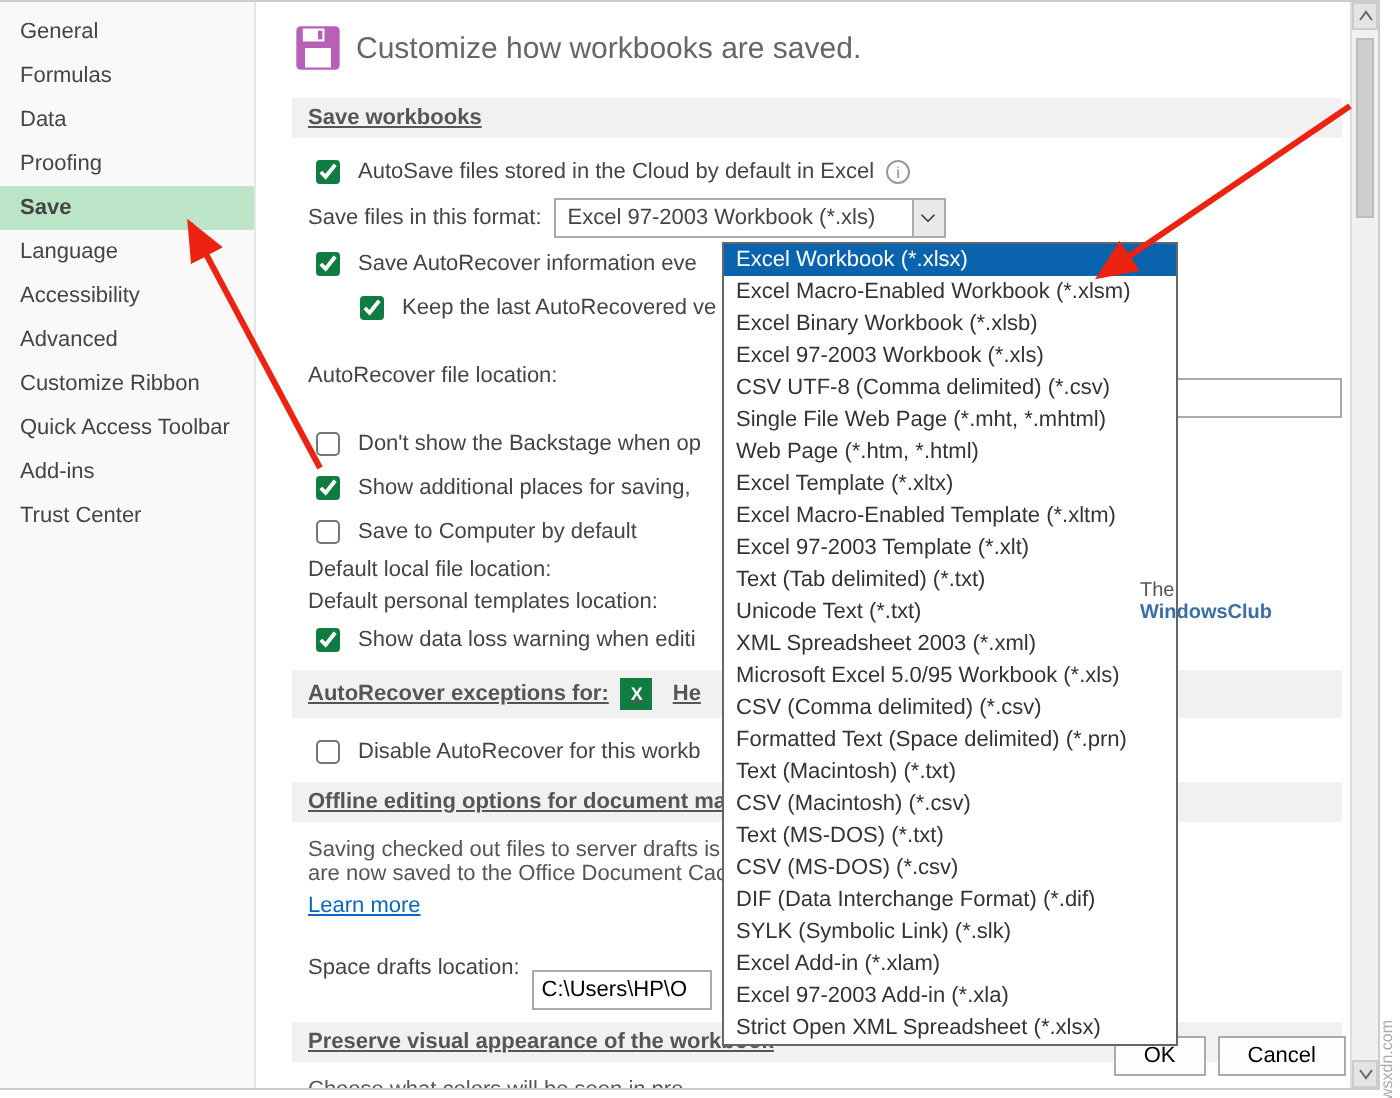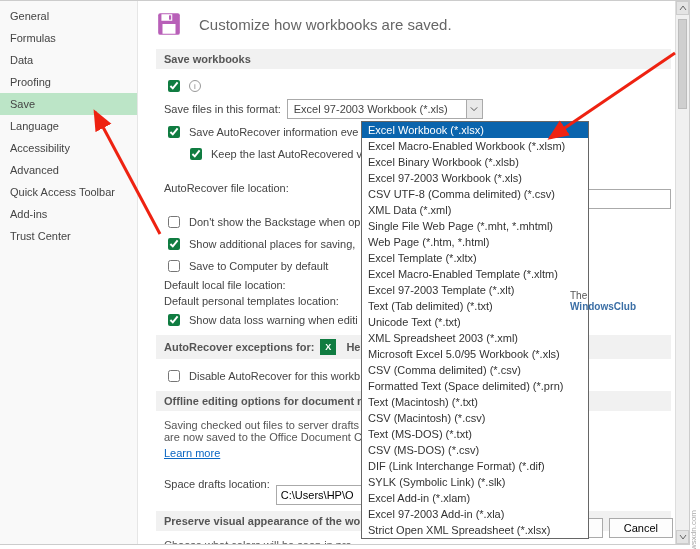--- a/index.html
+++ b/index.html
@@ -1,25 +1,25 @@
 <!DOCTYPE html>
 <html><head>
 <meta charset="utf-8">
 <style>
   * { box-sizing: border-box; font-family: "Segoe UI", Arial, sans-serif; }
   body { margin: 0; width: 700px; height: 549px; background: #fff; overflow: hidden; position: relative; font-size: 11px; color: #333; }
   .dialog { display: flex; width: 690px; height: 545px; border: 1px solid #ccc; border-left: none; position: relative; }
-  .sidebar { width: 138px; background: #f9f9f9; border-right: 1px solid #e6e6e6; padding-top: 4px; }
+  .sidebar { width: 128px; background: #f9f9f9; border-right: 1px solid #e6e6e6; padding-top: 4px; }
   .sidebar-item { padding: 5px 10px; font-size: 11px; color: #444; cursor: pointer; }
-  .sidebar-item.active { background: #bce5c7; }
+  .sidebar-item.active { background: #bce5c7; font-weight: bold; }
   .content { flex: 1; position: relative; overflow: hidden; padding: 10px 18px 40px 18px; }
-  .header-row { display: flex; align-items: center; gap: 17px; margin-bottom: 12px; }
+  .header-row { display: flex; align-items: center; gap: 6px; margin-bottom: 12px; }
   .save-icon { width: 26px; height: 26px; }
   .header-title { font-size: 15px; color: #666; }
-  .section-hdr { background: #f1f1f1; padding: 4px 8px; font-weight: bold; font-size: 11px; color: #555; margin: 6px 0 8px 0; }
+  .section-hdr { background: #f1f1f1; padding: 4px 8px; font-weight: bold; font-size: 11px; color: #555; margin: 6px 0 8px 0; text-decoration: underline; }
   .row { display: flex; align-items: center; gap: 6px; margin: 4px 0 4px 8px; font-size: 11px; color: #444; }
   .row.indent { margin-left: 30px; }
   .row input[type=checkbox] { accent-color: #107c41; width: 12px; height: 12px; }
   .info-icon { display:inline-block; width:12px;height:12px;border:1px solid #999;border-radius:50%; font-size:8px;line-height:11px;text-align:center;color:#888;}
   .combo { border:1px solid #aaa; height:20px; display:flex; align-items:center; padding:0 16px 0 6px; position:relative; background:#fff; min-width:180px; font-size:11px;}
   .combo .chev { position:absolute; right:0; top:0; width:16px;height:100%; background:#e9e9e9; border-left:1px solid #aaa; display:flex;align-items:center;justify-content:center;}
   .combo .chev svg{width:8px;height:8px;}
   .textfield { border:1px solid #aaa;height:20px;padding:0 4px;font-size:11px;background:#fff; flex:1;margin-top:22px;}
   .link { color:#0a66c2; text-decoration:underline; cursor:pointer;}
   .para { font-size:11px; color:#555; margin:4px 0 2px 8px; max-width:400px;}
@@ -47,20 +47,21 @@
 
   <div class="sidebar">
     <div class="sidebar-item">General</div>
     <div class="sidebar-item">Formulas</div>
     <div class="sidebar-item">Data</div>
     <div class="sidebar-item">Proofing</div>
     <div class="sidebar-item active">Save</div>
     <div class="sidebar-item">Language</div>
     <div class="sidebar-item">Accessibility</div>
     <div class="sidebar-item">Advanced</div>
+    <div class="sidebar-item">Customize Ribbon</div>
     <div class="sidebar-item">Quick Access Toolbar</div>
     <div class="sidebar-item">Add-ins</div>
     <div class="sidebar-item">Trust Center</div>
   </div>
 
   <div class="content">
 
     <div class="header-row">
       <span class="save-icon">
         <svg viewBox="0 0 24 24">
@@ -70,20 +71,21 @@
             <rect x="12" y="4" width="2" height="4" fill="#b85fb8"></rect>
           </svg>
       </span>
       <span class="header-title">Customize how workbooks are saved.</span>
     </div>
 
     <div class="section-hdr">Save workbooks</div>
 
     <div class="row">
       <input type="checkbox" checked="" style="">
+      <span>AutoSave files stored in the Cloud by default in Excel</span>
       <span class="info-icon">i</span>
     </div>
 
     <div class="row">
       <span>Save files in this format:</span>
       <div class="combo" style="min-width:196px">
         <span>Excel 97-2003 Workbook (*.xls)</span>
         <span class="chev">
             <svg viewBox="0 0 10 10">
               <path d="M1 3 L5 7 L9 3" stroke="#333" fill="none"></path>
@@ -174,37 +176,36 @@
     </div>
   </div>
 </div>
 
 <div class="dropdown" id="dd">
     <div class="dd-item sel">Excel Workbook (*.xlsx)</div>
     <div class="dd-item">Excel Macro-Enabled Workbook (*.xlsm)</div>
     <div class="dd-item">Excel Binary Workbook (*.xlsb)</div>
     <div class="dd-item">Excel 97-2003 Workbook (*.xls)</div>
     <div class="dd-item">CSV UTF-8 (Comma delimited) (*.csv)</div>
-    <div class="dd-item">XML Data (*.xml)</div>
     <div class="dd-item">Single File Web Page (*.mht, *.mhtml)</div>
     <div class="dd-item">Web Page (*.htm, *.html)</div>
     <div class="dd-item">Excel Template (*.xltx)</div>
     <div class="dd-item">Excel Macro-Enabled Template (*.xltm)</div>
     <div class="dd-item">Excel 97-2003 Template (*.xlt)</div>
     <div class="dd-item">Text (Tab delimited) (*.txt)</div>
     <div class="dd-item">Unicode Text (*.txt)</div>
     <div class="dd-item">XML Spreadsheet 2003 (*.xml)</div>
     <div class="dd-item">Microsoft Excel 5.0/95 Workbook (*.xls)</div>
     <div class="dd-item">CSV (Comma delimited) (*.csv)</div>
     <div class="dd-item">Formatted Text (Space delimited) (*.prn)</div>
     <div class="dd-item">Text (Macintosh) (*.txt)</div>
     <div class="dd-item">CSV (Macintosh) (*.csv)</div>
     <div class="dd-item">Text (MS-DOS) (*.txt)</div>
     <div class="dd-item">CSV (MS-DOS) (*.csv)</div>
-    <div class="dd-item">DIF (Link Interchange Format) (*.dif)</div>
+    <div class="dd-item">DIF (Data Interchange Format) (*.dif)</div>
     <div class="dd-item">SYLK (Symbolic Link) (*.slk)</div>
     <div class="dd-item">Excel Add-in (*.xlam)</div>
     <div class="dd-item">Excel 97-2003 Add-in (*.xla)</div>
     <div class="dd-item">Strict Open XML Spreadsheet (*.xlsx)</div>
   </div>
 
 <div class="arrow" style="left:50px;top:104px">
   <svg width="110" height="130">
       <defs>
         <marker id="ah1" markerWidth="8" markerHeight="8" refX="6" refY="3" orient="auto">

